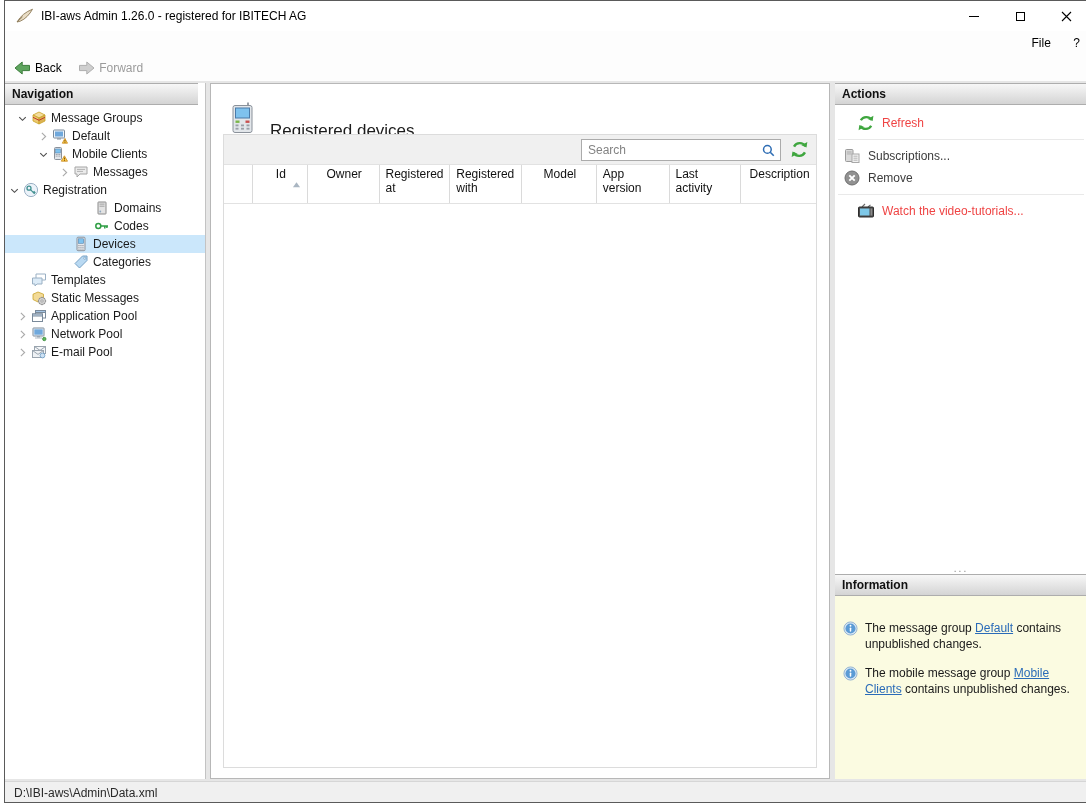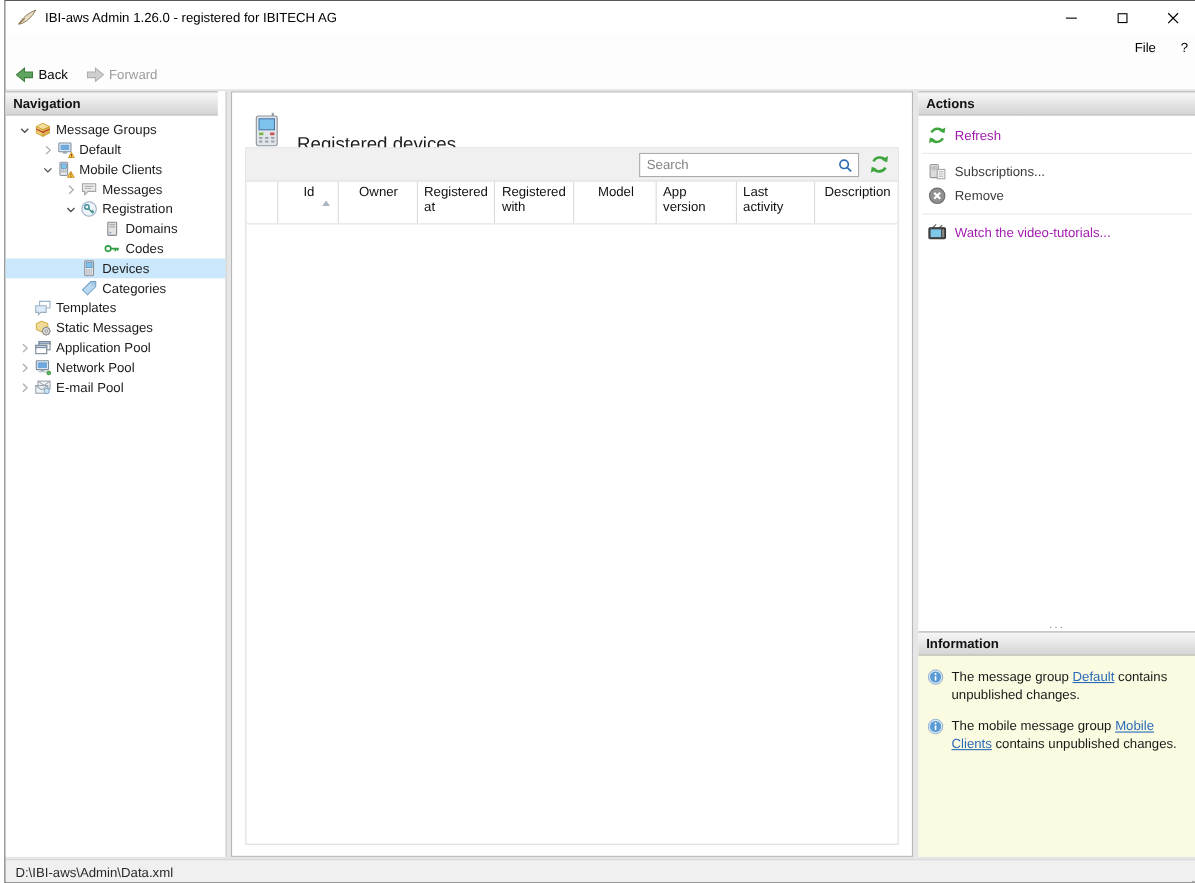--- a/index.html
+++ b/index.html
@@ -58,28 +58,28 @@
   .th { display:flex; align-items:center; font-size:12px; color:#111; border-right:1px solid #dadada; padding:2px 4px 2px 6px; line-height:14px;flex-direction:column; }
   .th:last-child { border-right:none; }
   .th .sort { margin-left:auto; padding-right:2px; display:inline-flex; }
   .grid-body { background:#fff; }
 
   
   .actions-panel { position:absolute; left:830px; top:82px; width:252px; height:491px; background:#fff; }
   .action-list { padding-top:7px; }
   .action-row { height:22px; display:flex; align-items:center; padding-left:8px; font-size:12px; cursor:default; }
   .action-row .aicon { width:18px; height:18px; margin-right:7px; flex:0 0 18px; }
-  .action-row.link { color:#a21caf; }
+  .action-row.link { color:#ef4444;margin-left:14px; }
   .action-row.disabled { color:#3c3c3c; }
   .action-divider { border:none; border-top:1px solid #e9e9e9; margin:5px 3px; }
   .splitter { position:absolute; left:0; bottom:0; width:100%; height:10px; display:flex; align-items:center; justify-content:center; }
   .splitter .dots { color:#8a8a8a; font-size:10px; letter-spacing:2px; line-height:4px; }
 
   .info-panel { position:absolute; left:830px; top:573px; width:252px; height:205px; background:#fbfbe1; }
-  .info-body { padding:11px 8px 0 8px; }
+  .info-body { padding:24px 8px 0 8px; }
   .notice { display:flex; margin-bottom:13px; }
   .notice .nicon { width:15px; height:15px; flex:0 0 15px; margin-right:7px; margin-top:1px; }
   .notice .ntext { font-size:12px; color:#1a1a1a; line-height:16px; width:214px; }
   .notice a { color:#2a6bb8; text-decoration:underline; cursor:pointer; }
 
   
   .statusbar { position:absolute; left:0; top:780px; width:100%; height:39px; background:#f0f0f0; border-top:1px solid #d6d6d6; }
   .status-text { position:absolute; left:9px; top:0; line-height:22px; font-size:12px; color:#2a2a2a; }
   .grip { position:absolute; right:2px; bottom:2px; }
 
@@ -203,21 +203,21 @@
           </span>
           <span class="ticon">
             <svg viewBox="0 0 16 16">
               <path d="M2 3 h12 v7 h-7 l-3 3 v-3 h-2 z" fill="#ebebeb" stroke="#a5a5a5"></path>
               <line x1="4" y1="5.4" x2="12" y2="5.4" stroke="#b3b3b3"></line>
               <line x1="4" y1="7.4" x2="10" y2="7.4" stroke="#b3b3b3"></line>
             </svg>
           </span>
           <span>Messages</span>
         </div>
-        <div class="tree-row" style="padding-left: 50px;">
+        <div class="tree-row" style="">
           <span class="chev">
             <svg viewBox="0 0 16 16" fill="none">
               <path d="M4 6.2 L8 10.2 L12 6.2" stroke="#4c4c4c" stroke-width="1.4"></path>
             </svg>
           </span>
           <span class="ticon">
             <svg viewBox="0 0 16 16">
               <circle cx="8" cy="8" r="6.6" fill="#ecf3fa" stroke="#9ab0c4"></circle>
               <circle cx="6" cy="6.2" r="2" fill="none" stroke="#3f8f8f" stroke-width="1.3"></circle>
               <path d="M7.5 7.7 L11.6 11.8 M10.2 10.4 L11.6 9.2 M11.1 11.3 L12.4 10.2" stroke="#3f8f8f" stroke-width="1.2" fill="none"></path>

